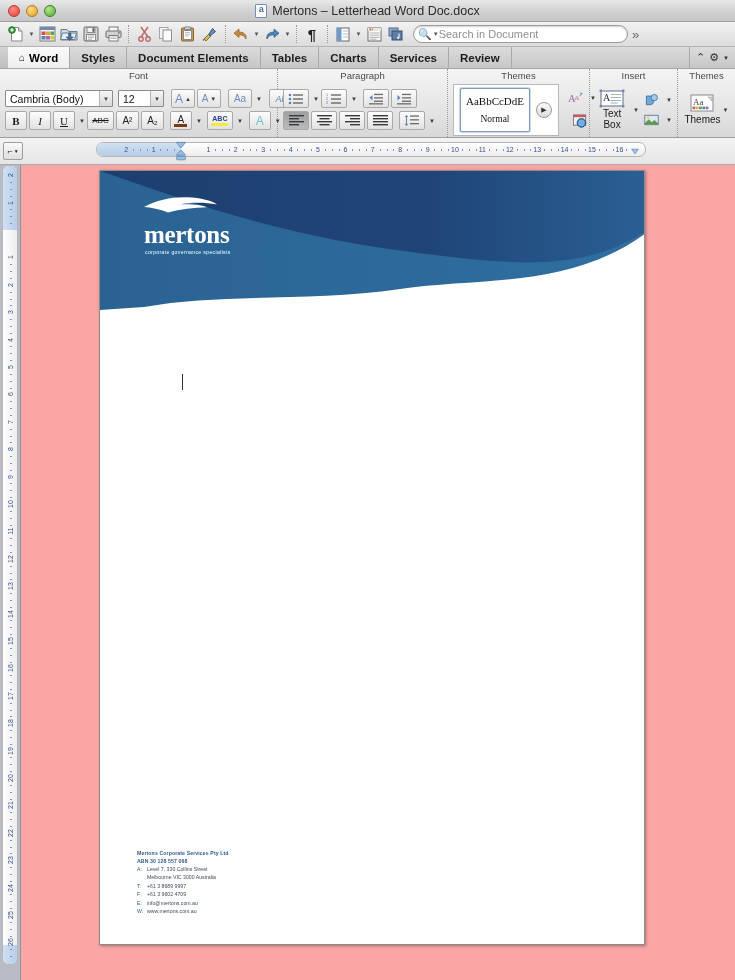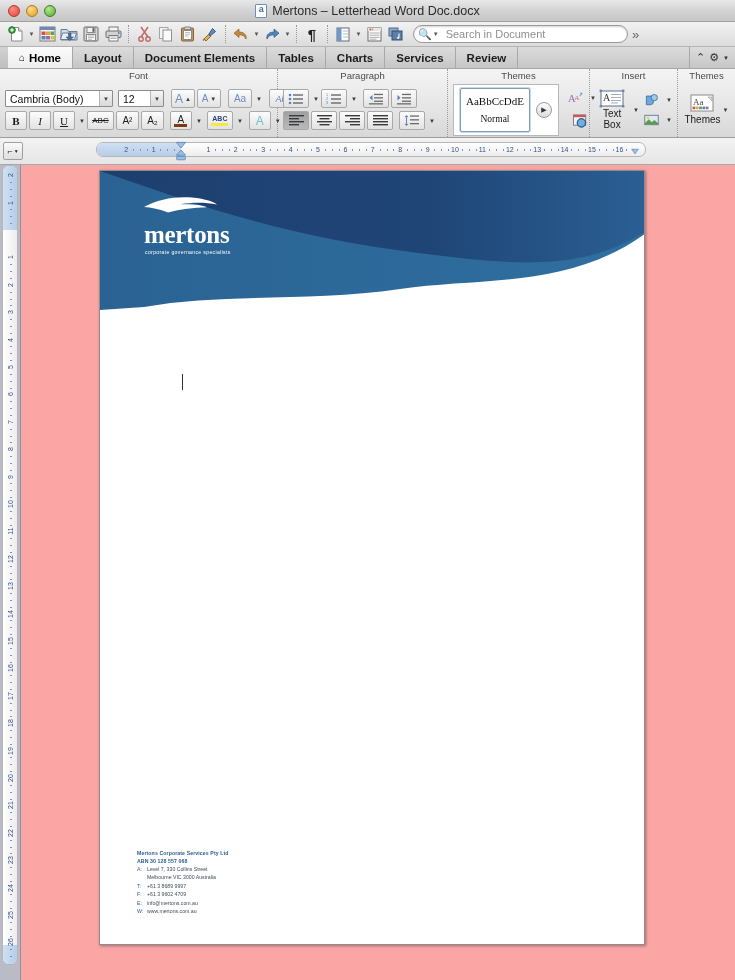--- a/index.html
+++ b/index.html
@@ -57,21 +57,21 @@
     width: 1px; height: 18px; margin: 0 4px;
     border-left: 1px dotted #9a9a9a;
   }
   .searchbox {
     margin-left: 6px; height: 18px; width: 215px;
     background: #fff; border: 1px solid #9a9a9a; border-radius: 9px;
     display: flex; align-items: center; padding: 0 4px;
     box-shadow: inset 0 1px 2px rgba(0,0,0,.18);
   }
   .search-q { font-size: 11px; font-weight: bold; color: #444; }
-  .search-ph { font-size: 11px; color: #909090; margin-left: 7px; }
+  .search-ph { font-size: 11px; color: #909090; }
   .chev-more { margin-left: 4px; font-size: 13px; color: #666; }
 
   
   .tabbar {
     position: absolute; left: 0; top: 47px; width: 735px; height: 22px;
     background: linear-gradient(to bottom, #d2d2d2, #bfbfbf);
     border-bottom: 1px solid #a6a6a6;
     display: flex; align-items: stretch; padding-left: 8px;
   }
   .tab {
@@ -380,24 +380,24 @@
       <span class="search-q">🔍</span>
       <span style="font-size:6px;color:#555;margin-left:1px;">▼</span>
       <span class="search-ph">Search in Document</span>
     </div>
     <span class="chev-more">»</span>
   </div>
 
   <div class="tabbar">
     <div class="tab active">
       <span class="home-ico">⌂</span>
-      <span>Home</span>
+      <span>Word</span>
     </div>
     <div class="tab">
-      <span>Layout</span>
+      <span>Styles</span>
     </div>
     <div class="tab">
       <span>Document Elements</span>
     </div>
     <div class="tab">
       <span>Tables</span>
     </div>
     <div class="tab">
       <span>Charts</span>
     </div>

